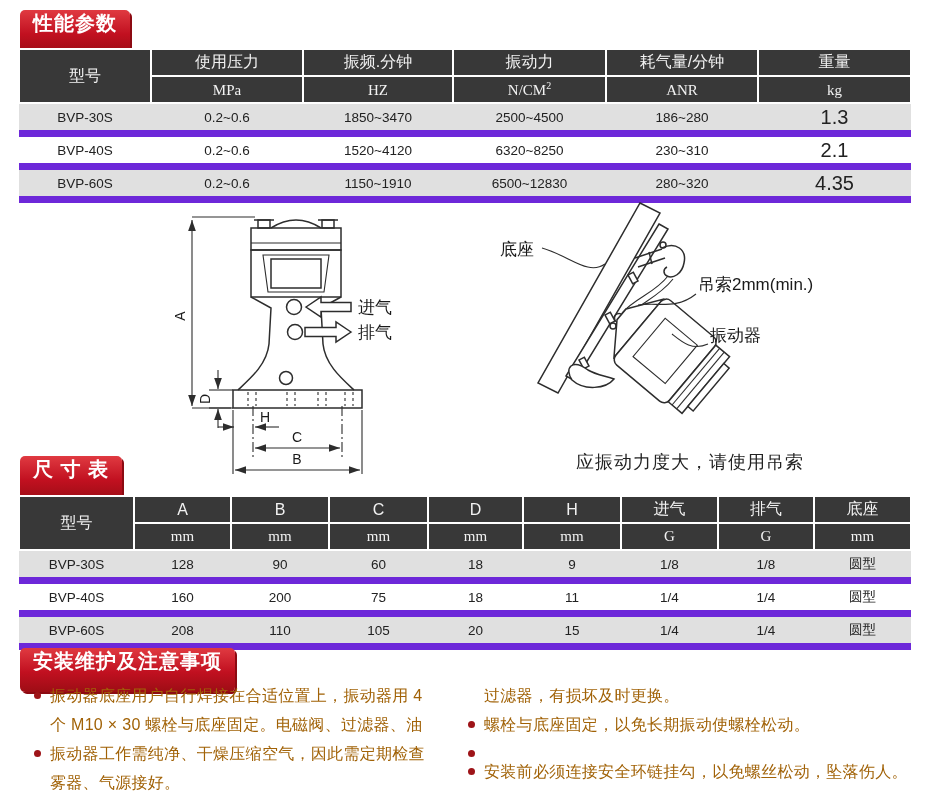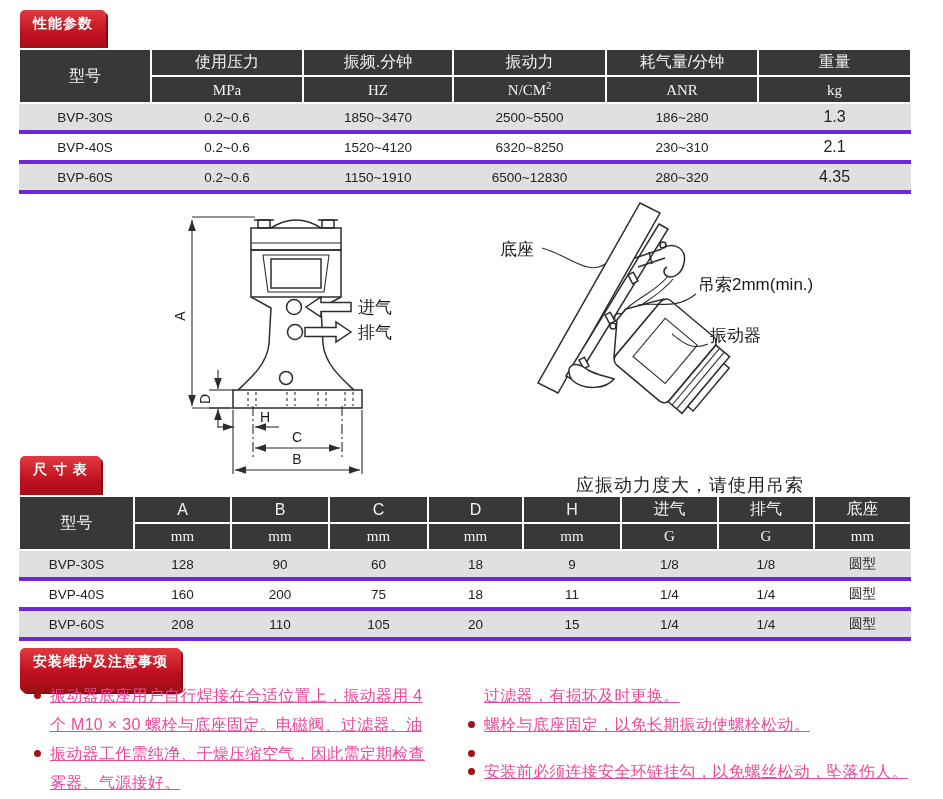--- a/index.html
+++ b/index.html
@@ -2,64 +2,64 @@
 <html><head>
 <meta charset="utf-8">
 <style>
   html,body{margin:0;padding:0;background:#fff;}
   .page{position:relative;width:943px;height:799px;background:#ffffff;overflow:hidden;
         font-family:"Liberation Sans","DejaVu Sans",sans-serif;color:#1a1a1a;}
 
   
   .badge{position:absolute;left:20px;height:44px;line-height:26px;padding:0 13px;
          background:linear-gradient(180deg,#e03a41 0%,#c11020 55%,#9d0d15 100%);
-         color:#fff;font-weight:bold;font-size:14px;letter-spacing:1px;
+         color:#fff;font-weight:bold;font-size:20px;letter-spacing:1px;
          border-radius:5px;box-shadow:2px 2px 0 #8c0a12;}
   .badge-perf{top:10px;}
   .badge-dim{top:456px;}
   .badge-notes{top:648px;}
 
   
   table.spec{position:absolute;left:18px;width:892px;border-collapse:collapse;table-layout:fixed;}
   .t1{top:48px;} .t2{top:495px;}
   table.spec thead th{background:#383838;color:#f2f2f2;font-weight:normal;
         border:2px solid #ffffff;text-align:center;padding:0;}
   table.spec thead tr.hrow1 th{height:25px;font-size:16px;}
   table.spec thead tr.hrow2 th{height:25px;font-size:15px;font-family:Liberation Serif, serif;}
   table.spec thead th.th-model{font-size:16px;}
   .t2 thead tr.hrow1 th{font-size:17px;}
   table.spec thead sup{font-size:10px;}
   table.spec tbody td{height:26px;text-align:center;font-size:13.5px;color:#222;
-        border-bottom:4px solid #6d28d9;padding:0;}
+        border-bottom:7px solid #6d28d9;padding:0;}
   table.spec tbody tr:nth-child(odd){background:#e0e0e0;}
   table.spec tbody tr:nth-child(even){background:#ffffff;}
-  .t1 tbody td.big{font-size:16px;}
+  .t1 tbody td.big{font-size:20px;}
 
   
   svg.fig{position:absolute;overflow:visible;}
   .fig-left{left:175px;top:198px;}
   .fig-right{left:470px;top:198px;}
   svg .ln{fill:none;stroke:#2d2d2d;stroke-width:1.5;}
   svg .thin{fill:none;stroke:#2d2d2d;stroke-width:1.1;}
   svg .fillw{fill:#ffffff;stroke:#2d2d2d;stroke-width:1.5;}
   svg .dash{fill:none;stroke:#2d2d2d;stroke-width:1.1;stroke-dasharray:3 3;}
   svg .dashdot{fill:none;stroke:#2d2d2d;stroke-width:1.1;stroke-dasharray:10 3 2 3;}
   svg text{fill:#1a1a1a;}
   svg .dimlbl{font-size:14px;}
   svg .cjk{font-size:17px;}
 
   .fig-caption{position:absolute;left:540px;top:450px;width:300px;text-align:center;
-        font-size:18px;color:#222;letter-spacing:1px;margin-top:23px;}
+        font-size:18px;color:#222;letter-spacing:1px;}
 
   
   .notes-col{position:absolute;top:681px;}
   .notes-left{left:34px;width:436px;}
   .notes-right{left:468px;width:472px;}
-  .note-line{display:flex;line-height:29px;font-size:16px;color:#ec4899;white-space:nowrap;
-        letter-spacing:0.3px;text-decoration:underline;}
+  .note-line{display:flex;line-height:29px;font-size:16px;color:#a16207;white-space:nowrap;
+        letter-spacing:0.3px;}
   .note-line .dot{flex:none;width:7px;height:7px;border-radius:50%;background:#9e1418;
         margin:11px 9px 0 0;}
   .note-line.no-dot .dot{visibility:hidden;}
 </style>
 </head>
 <body>
 
 <div class="page">
 
   <div class="badge badge-perf">性能参数</div>
@@ -88,21 +88,21 @@
         <th><span>N/CM</span><sup>2</sup></th>
         <th><span>ANR</span><sup></sup></th>
         <th><span>kg</span><sup></sup></th>
       </tr>
     </thead>
     <tbody>
       <tr>
         <td>BVP-30S</td>
         <td>0.2~0.6</td>
         <td>1850~3470</td>
-        <td>2500~5500</td>
+        <td>2500~4500</td>
         <td>186~280</td>
         <td class="big">1.3</td>
       </tr>
       <tr>
         <td>BVP-40S</td>
         <td>0.2~0.6</td>
         <td>1520~4120</td>
         <td>6320~8250</td>
         <td>230~310</td>
         <td class="big">2.1</td>

